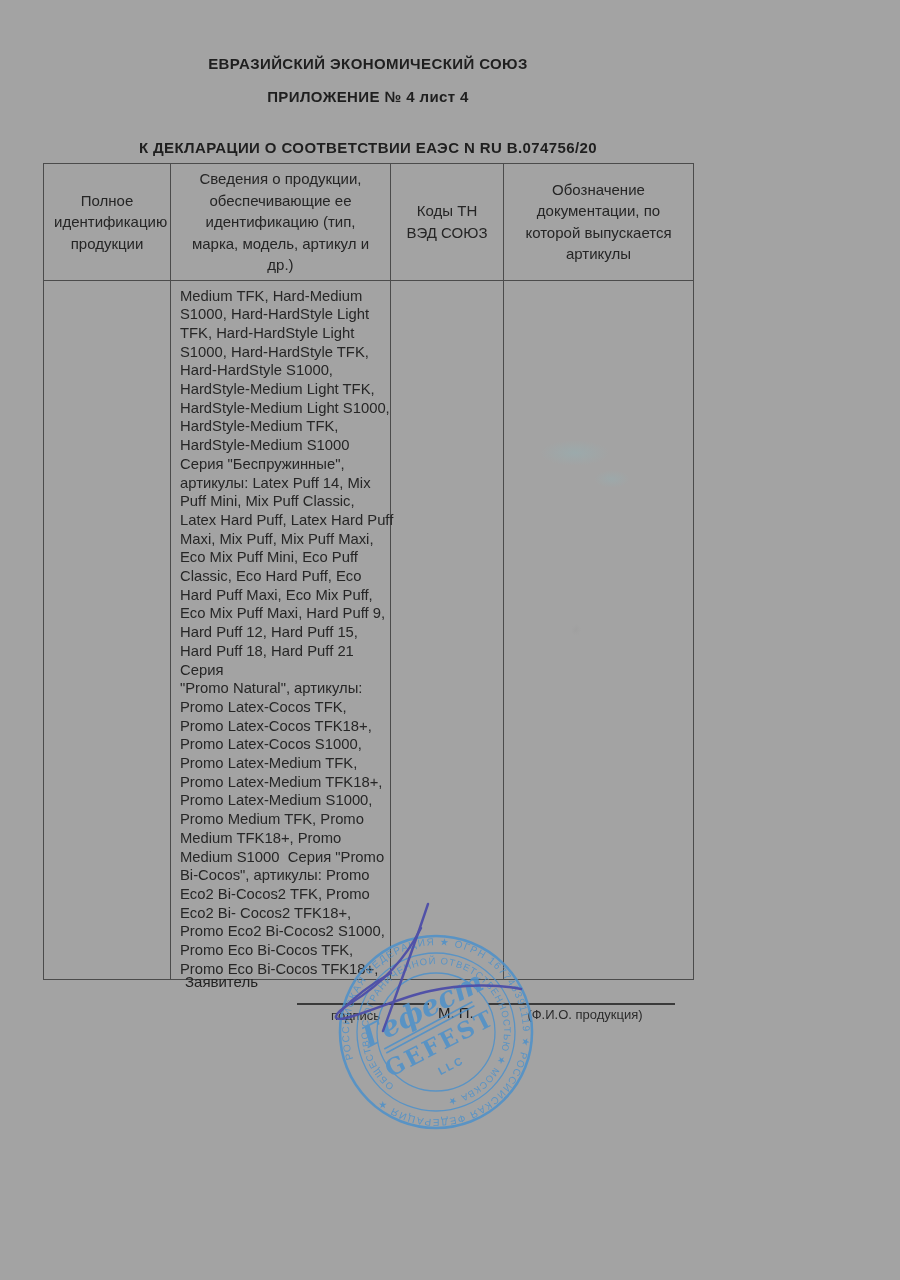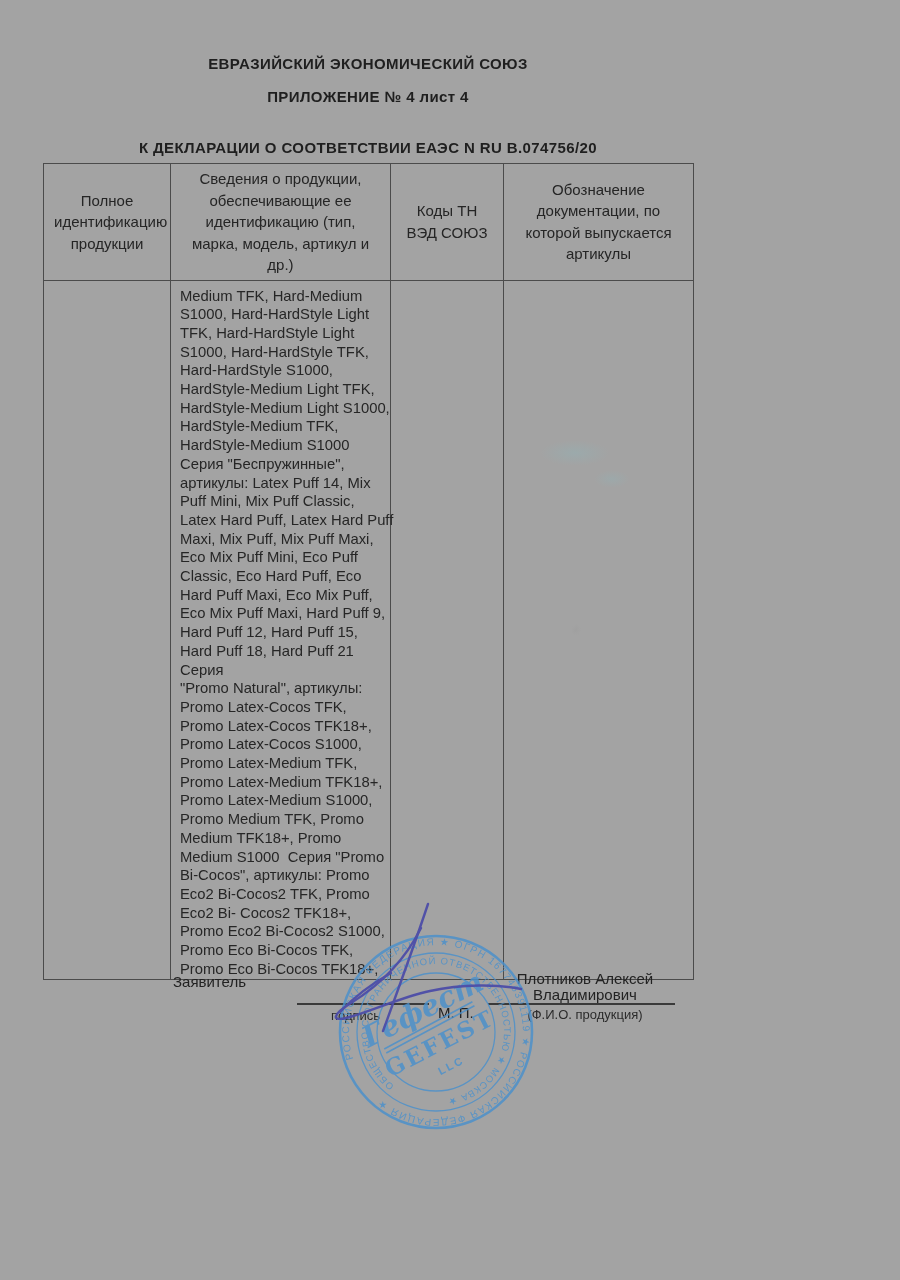--- a/index.html
+++ b/index.html
@@ -176,28 +176,27 @@
 Eco2 Bi- Cocos2 TFK18+,
 Promo Eco2 Bi-Cocos2 S1000,
 Promo Eco Bi-Cocos TFK,
 Promo Eco Bi-Cocos TFK18+,</td>
         <td></td>
         <td></td>
       </tr>
     </tbody>
   </table>
 
-  <div class="footer-text" style="left:173px; top:973px;">Заявитель</div>
+  <div class="footer-text" style="left:185px; top:973px;">Заявитель</div>
 
   <div class="sig-line" style="left:297px; top:1003px; width:132px;"></div>
   <div class="small-caption" style="left:331px; top:1008px;">подпись</div>
 
   <div class="footer-text" style="left:438px; top:1004px; z-index:2;">М. П.</div>
 
-  <div class="name-block">Плотников Алексей Владимирович</div>
   <div class="sig-line" style="left:488px; top:1003px; width:187px;"></div>
   <div class="small-caption fio-caption">(Ф.И.О. продукция)</div>
 
   <svg class="stamp-svg" viewBox="0 0 200 200">
     <defs>
       <path id="ringOuter" d="M 13 100 A 87 87 0 1 1 187 100 A 87 87 0 1 1 13 100"></path>
       <path id="ringInner" d="M 32 100 A 68 68 0 1 1 168 100 A 68 68 0 1 1 32 100"></path>
     </defs>
     <g fill="none" stroke="#4a90cc">
       <circle cx="100" cy="100" r="96" stroke-width="2.6"></circle>

